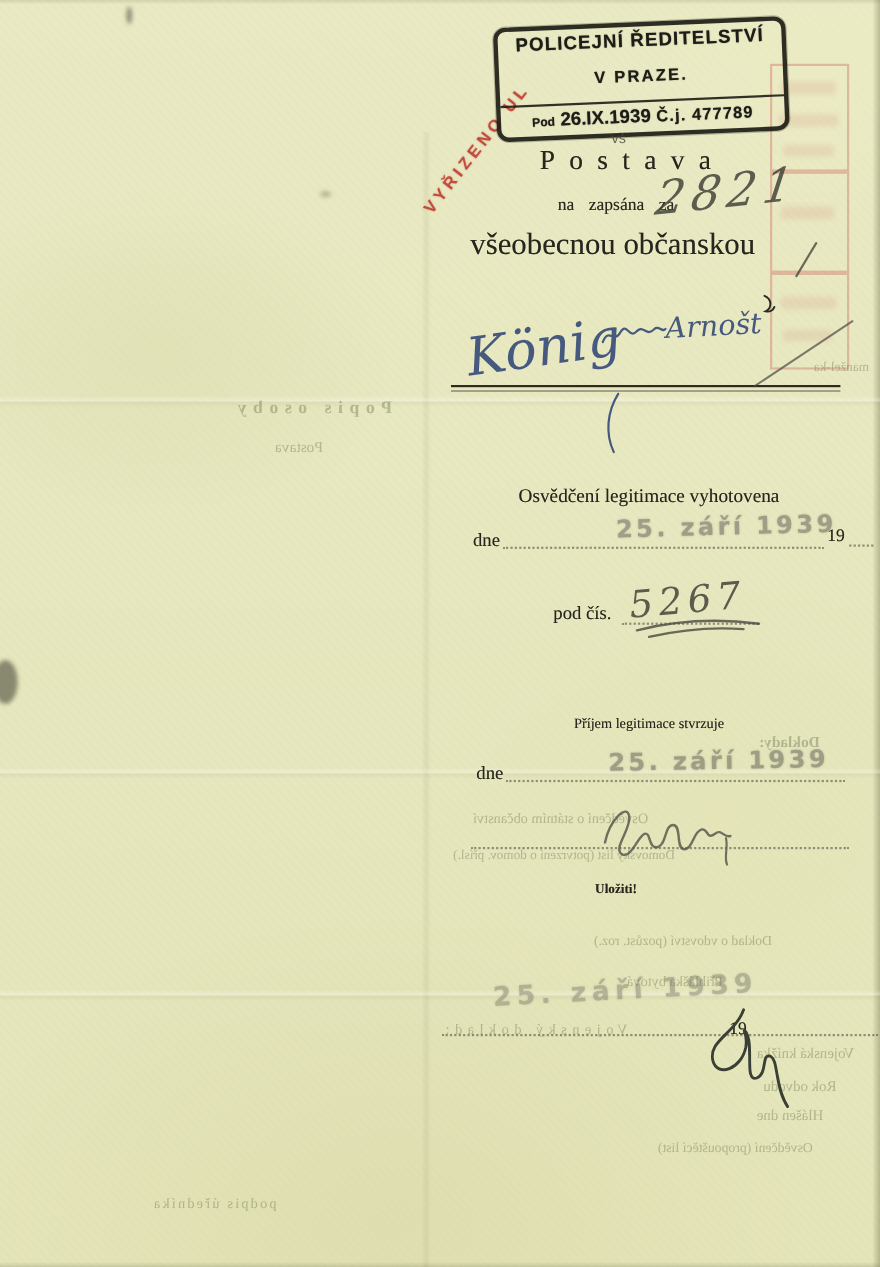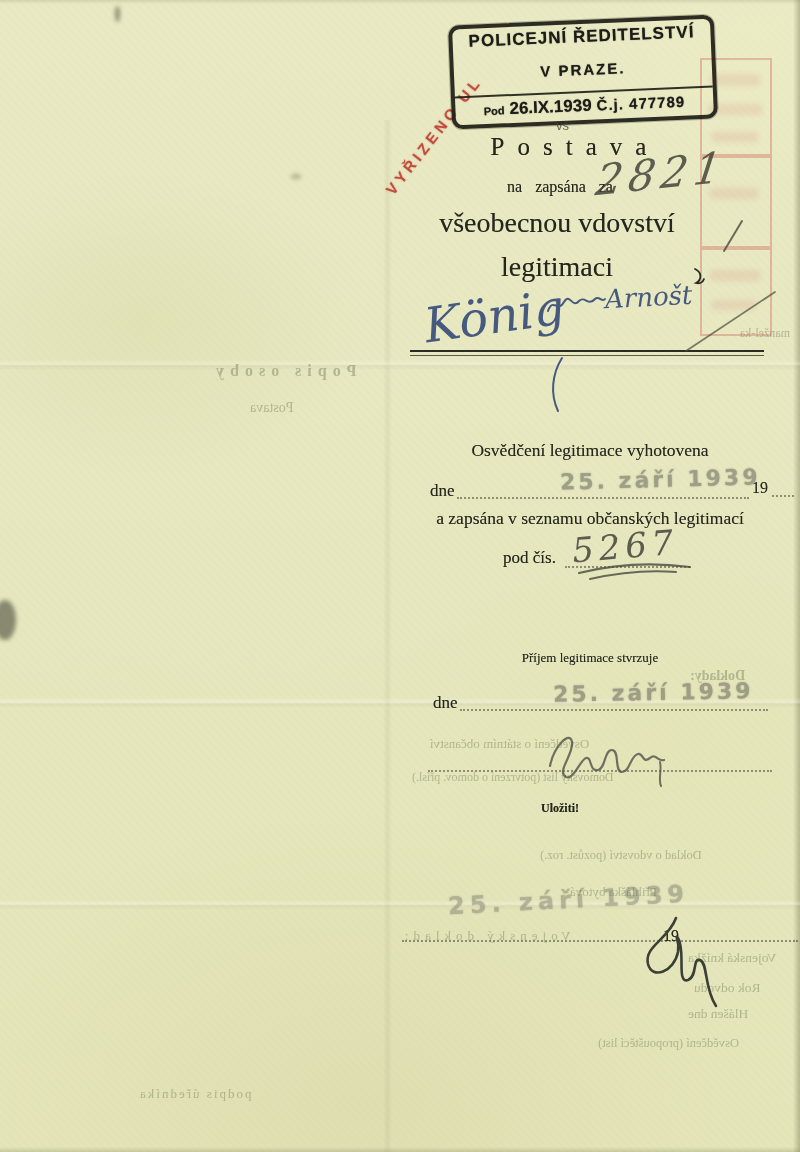--- a/index.html
+++ b/index.html
@@ -138,22 +138,21 @@
     <div class="stamp-row3">
       <span class="stamp-pod">Pod</span>
       <span class="stamp-date">26.IX.1939</span>
       <span class="stamp-ref">Č.j. 477789</span>
     </div>
   </div>
   <span class="abs stamp-mark">vš</span>
 
   <div class="abs print center t-title">Postava</div>
   <div class="abs print center t-sub">na zapsána za</div>
-  <div class="abs print center t-line1">všeobecnou vdovství</div>
-  <div class="abs print center t-line2">legitimaci</div>
+  <div class="abs print center t-line1">všeobecnou občanskou</div>
   <svg class="abs z6" style="left:692px;top:266px;" width="14" height="20">
     <path d="M3,3 C10,6 10,14 4,17 C8,18 11,16 12,13" fill="none" stroke="#2a2a22" stroke-width="1.8" stroke-linecap="round"></path>
   </svg>
 
   <span class="abs hand-pencil num-2821">2821</span>
   <svg class="abs z6" style="left:545px;top:291px;" width="62" height="28">
     <path d="M3,20 C8,6 13,22 19,11 C25,1 27,18 34,10 C40,4 43,16 50,8 C54,4 57,12 60,8" fill="none" stroke="#46597f" stroke-width="2" stroke-linecap="round"></path>
   </svg>
   <span class="abs hand-blue name-first">Arnošt</span>
   <span class="abs hand-blue name-sur">König</span>
@@ -170,21 +169,20 @@
   <svg class="abs z6" style="left:684px;top:288px;" width="94" height="66">
     <path d="M2,63 L91,4" fill="none" stroke="rgba(72,72,63,.7)" stroke-width="1.8" stroke-linecap="round"></path>
   </svg>
 
   <div class="abs print center" style="left:420px;top:440px;width:340px;font-size:17.5px;z-index:4;">Osvědčení legitimace vyhotovena</div>
   <span class="abs print lbl" style="left:430px;top:481px;">dne</span>
   <div class="abs leader" style="left:457px;top:483px;width:292px;height:14px;"></div>
   <span class="abs datestamp ds1">25. září 1939</span>
   <span class="abs print lbl" style="left:752px;top:479px;font-size:16px;">19</span>
   <div class="abs leader" style="left:772px;top:481px;width:22px;height:14px;"></div>
-  <div class="abs print center" style="left:412px;top:508px;width:356px;font-size:17.5px;z-index:4;">a zapsána v seznamu občanských legitimací</div>
   <span class="abs print lbl" style="left:503px;top:548px;">pod čís.</span>
   <div class="abs leader" style="left:565px;top:552px;width:125px;height:14px;"></div>
   <span class="abs hand-pencil num-5267">5267</span>
   <svg class="abs z6" style="left:576px;top:560px;" width="122" height="22">
     <path d="M3,13 C35,5 75,2 114,7" fill="none" stroke="rgba(72,72,63,.8)" stroke-width="2.2" stroke-linecap="round"></path>
     <path d="M14,19 C45,12 75,10 100,12" fill="none" stroke="rgba(72,72,63,.8)" stroke-width="2" stroke-linecap="round"></path>
   </svg>
 
   <div class="abs print center" style="left:420px;top:650px;width:340px;font-size:13px;z-index:4;">Příjem legitimace stvrzuje</div>
   <span class="abs print lbl" style="left:433px;top:693px;">dne</span>

